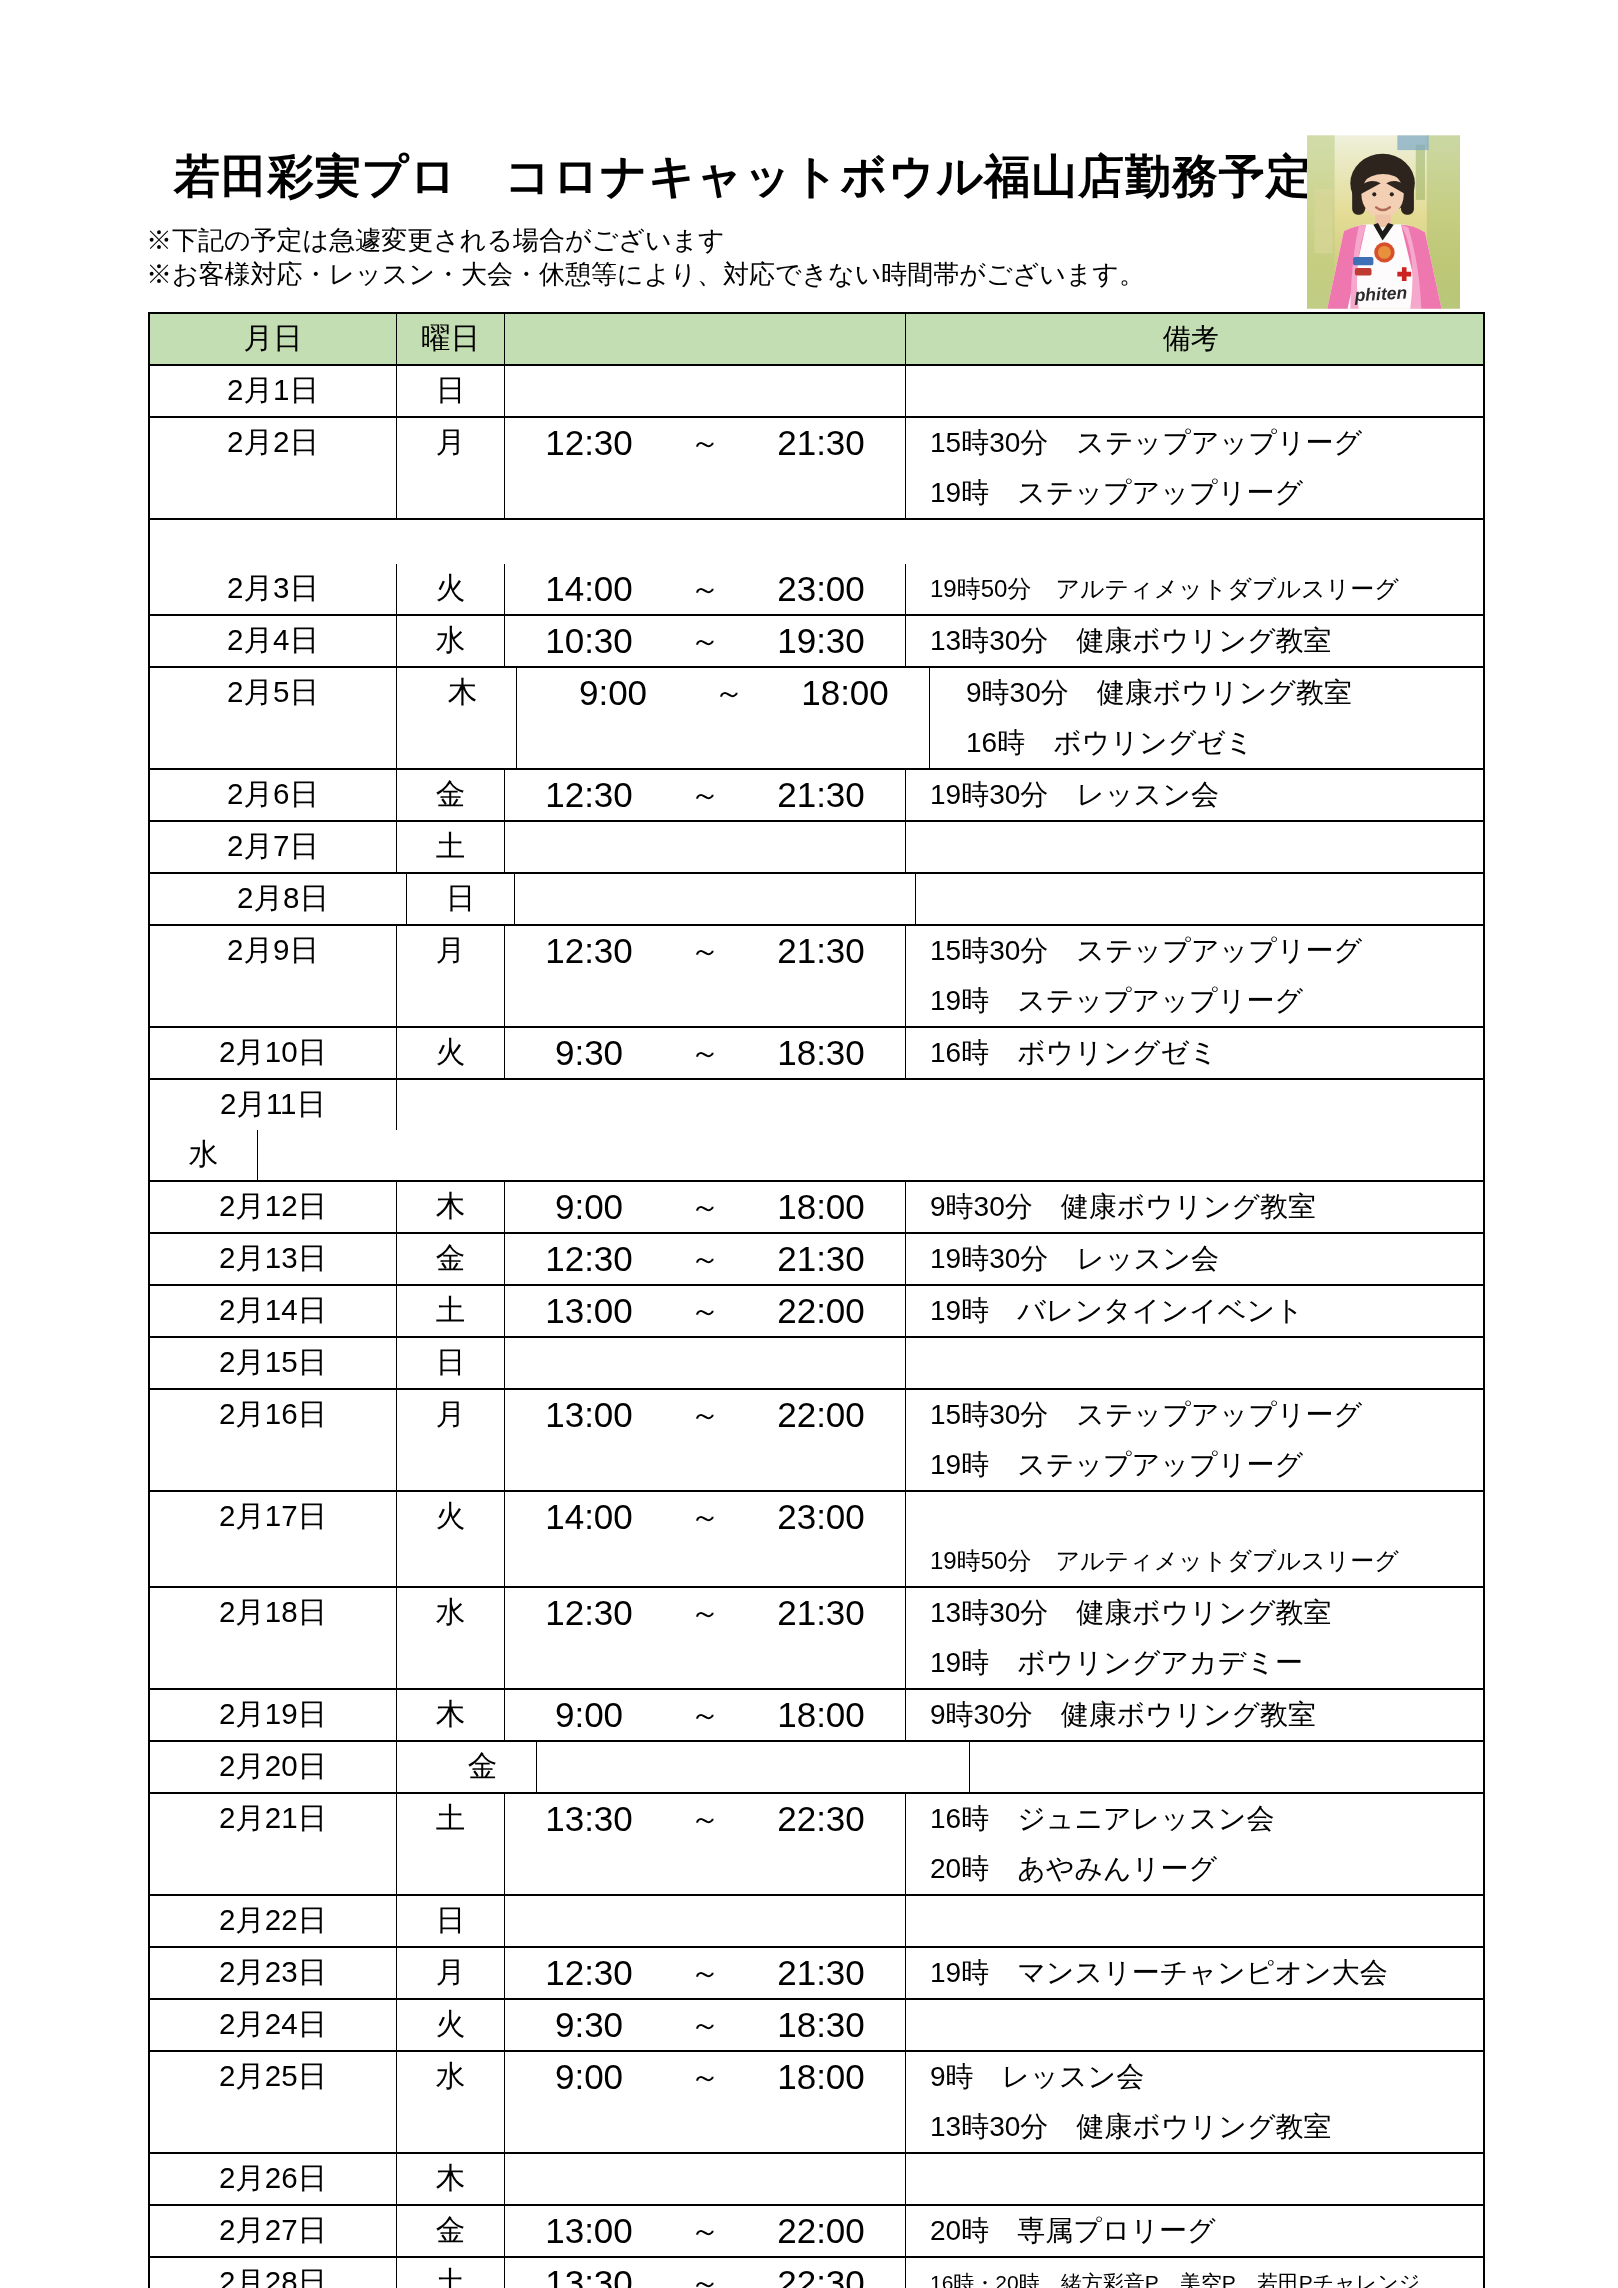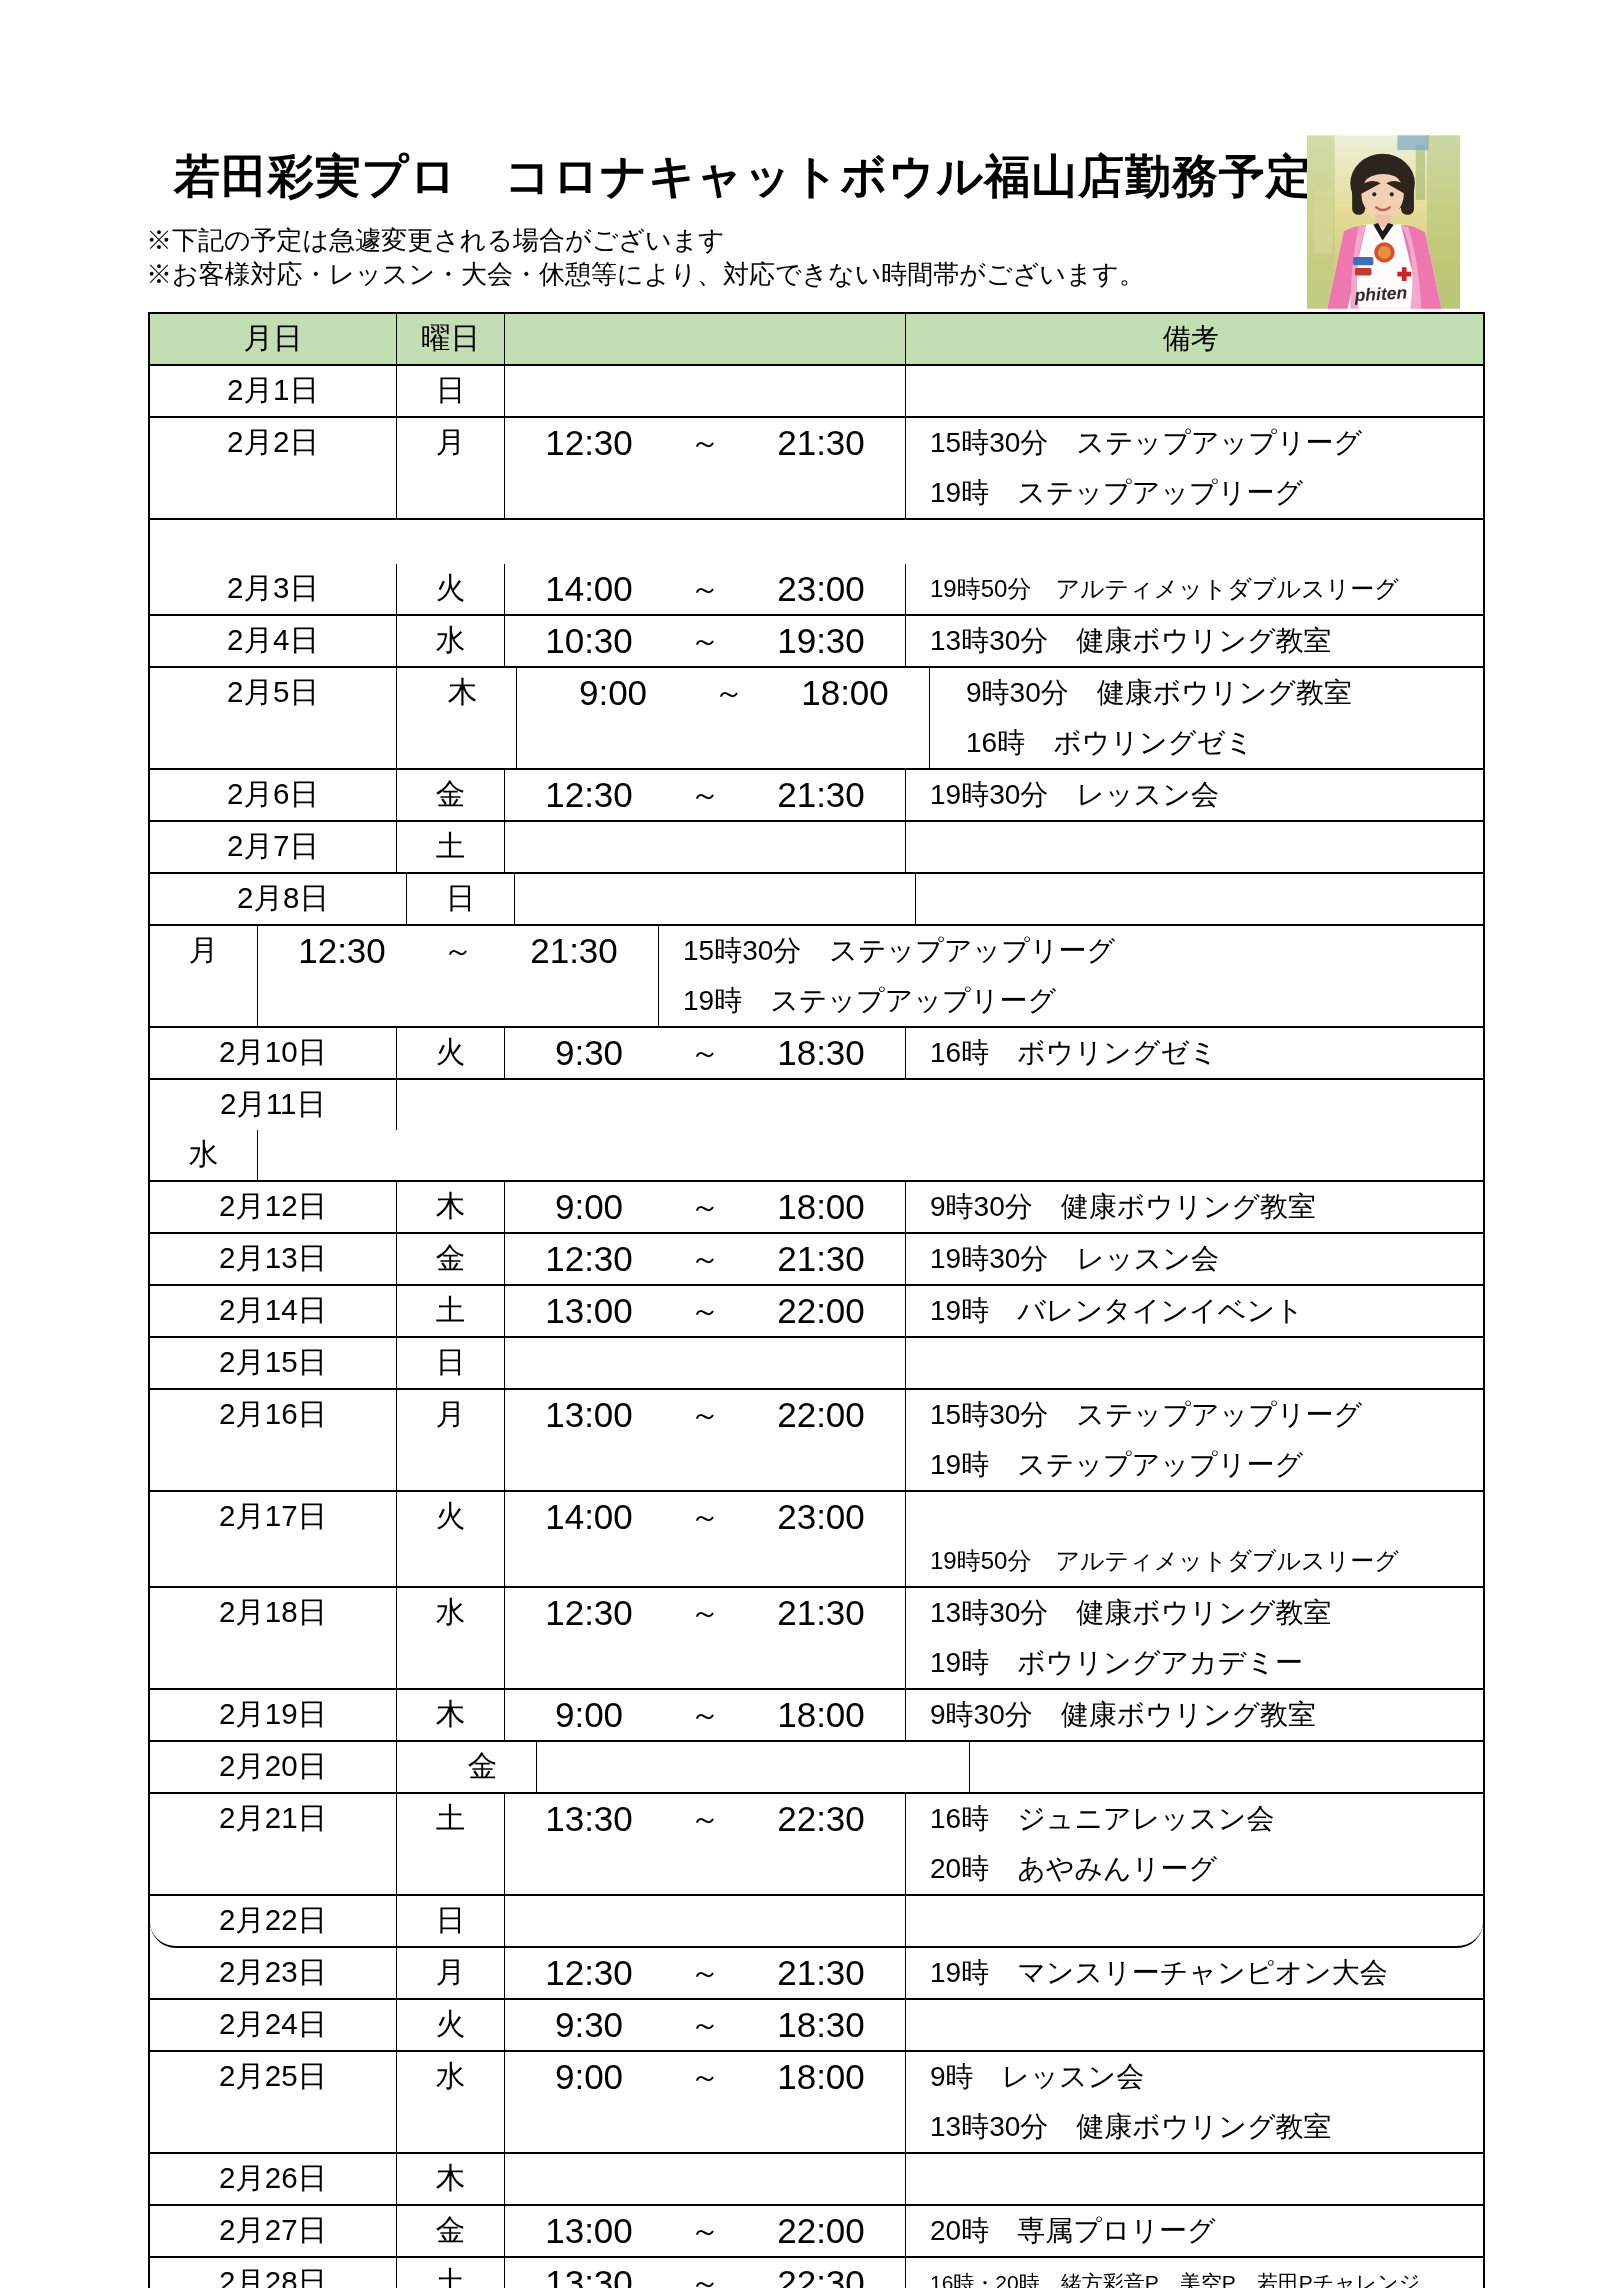--- a/index.html
+++ b/index.html
@@ -279,20 +279,23 @@
           <div class="c c-date">
             <div class="line">2月8日</div>
           </div>
           <div class="c c-day">
             <div class="line">日</div>
           </div>
           <div class="c c-time"></div>
           <div class="c c-rem"></div>
         </div>
         <div class="trow" style="min-height: 100px;">
+          <div class="c c-date">
+            <div class="line">2月9日</div>
+          </div>
           <div class="c c-day">
             <div class="line">月</div>
           </div>
           <div class="c c-time">
             <div class="line time-line">
               <div class="t-a">12:30</div>
               <div class="t-mid">～</div>
               <div class="t-b">21:30</div>
             </div>
           </div>
@@ -489,21 +492,21 @@
               <div class="t-a">13:30</div>
               <div class="t-mid">～</div>
               <div class="t-b">22:30</div>
             </div>
           </div>
           <div class="c c-rem">
             <div class="line">16時　ジュニアレッスン会</div>
             <div class="line">20時　あやみんリーグ</div>
           </div>
         </div>
-        <div class="trow" style="min-height: 50px; border-radius: 26px;">
+        <div class="trow" style="min-height: 50px;">
           <div class="c c-date">
             <div class="line">2月22日</div>
           </div>
           <div class="c c-day">
             <div class="line">日</div>
           </div>
           <div class="c c-time"></div>
           <div class="c c-rem"></div>
         </div>
         <div class="trow" style="min-height: 50px;">

